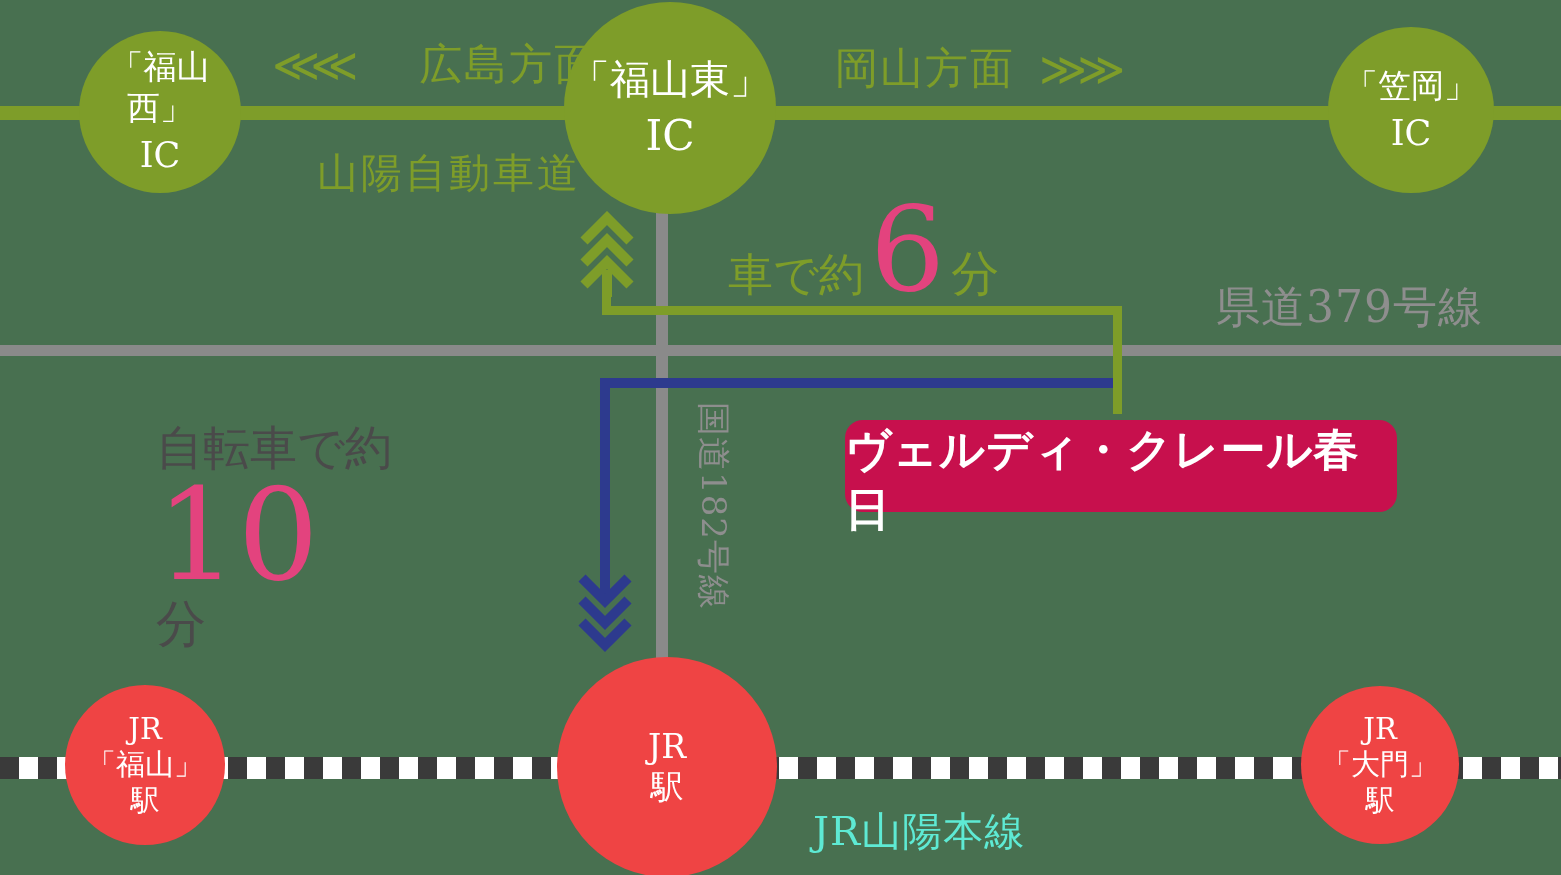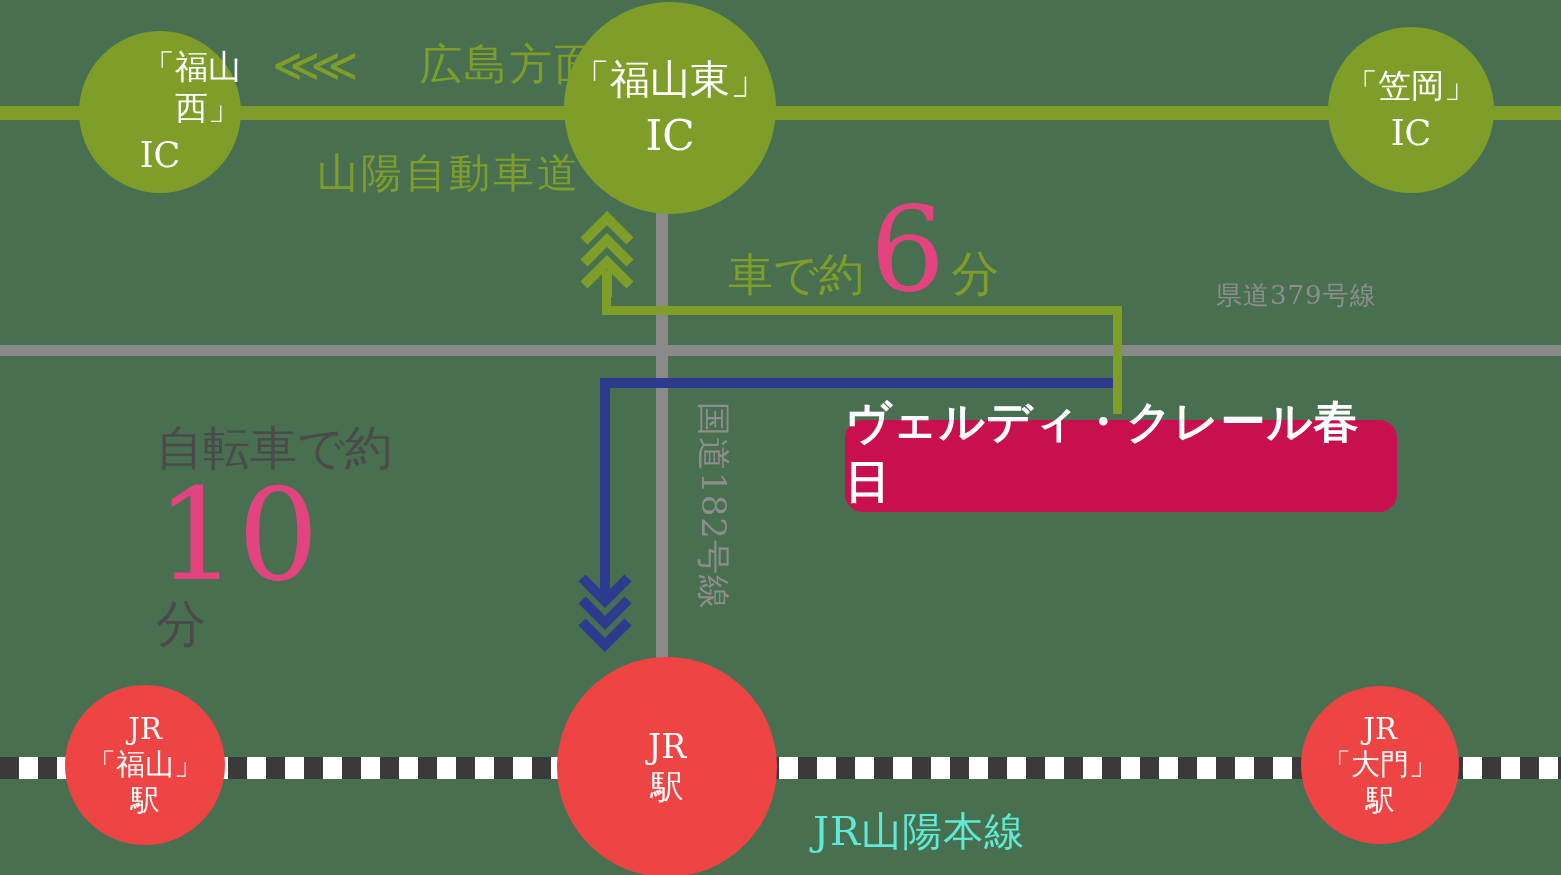--- a/index.html
+++ b/index.html
@@ -21,57 +21,57 @@
 
   
   .green-line { background:#7E9D29; }
   .blue-line { background:#2D3A8E; }
 
   
   .circle { border-radius:50%; color:#FFFFFF; display:flex; flex-direction:column;
     align-items:center; justify-content:center; text-align:center; line-height:1.22; }
   .c-green { background:#7E9D29; }
   .c-navy  { background:#ef4444; }
-  .ic-nishi   { left:79px;  top:31px;  width:162px; height:162px; font-size:33px;text-align:right; }
+  .ic-nishi   { left:79px;  top:31px;  width:162px; height:162px; font-size:33px; }
   .ic-higashi { left:564px; top:2px;   width:212px; height:212px; font-size:40px; }
   .ic-kasaoka { left:1328px;top:27px;  width:166px; height:166px; font-size:33px; }
   .ic-sub { margin-top:6px; font-size:1.06em; }
   .st-fukuyama { left:65px;  top:685px; width:160px; height:160px; font-size:29px; }
   .st-higashi  { left:557px; top:657px; width:220px; height:220px; font-size:33px; }
   .st-daimon   { left:1301px;top:686px; width:158px; height:158px; font-size:29px; }
 
   
   .olive-text { color:#7E9D29; }
   .gray-text  { color:#8E8E8E; }
   .navy-text  { color:#5eead4; }
   .dark-text  { color:#4A4A4A; }
   .dir { display:flex; align-items:center; gap:14px; }
   .dir-label { font-size:43px; letter-spacing:2px;margin-left:47px; }
   .dir-chev { font-size:46px; letter-spacing:-10px; padding-right:10px; }
   .expwy-name { left:298px; top:146px; font-size:41px; letter-spacing:3px;margin-left:19px; }
-  .pref-label { left:1216px; top:278px; font-size:26px; letter-spacing:1px;text-align:right; }
+  .pref-label { left:1216px; top:278px; font-size:44px; letter-spacing:1px;text-align:right; }
   .nat-label { left:736px; top:402px; width:230px; font-size:34px; letter-spacing:1px;
     transform:rotate(90deg); transform-origin:0 0; }
   .rail-label { left:813px; top:804px; font-size:40px; letter-spacing:1px; }
 
   
   .time { display:flex; align-items:baseline; line-height:1; }
   .time .num { color:#E3437E; margin:0 6px; }
   .time-car { left:728px; top:190px; }
   .time-car .pre { font-size:45px; }
   .time-car .num { font-size:118px; }
   .time-car .suf { font-size:48px; }
   .time-bike { left:150px; top:424px;flex-direction:column; }
   .time-bike .pre { font-size:47px; }
   .time-bike .num { font-size:128px; }
   .time-bike .suf { font-size:50px; }
 
   
   .badge { left:845px; top:420px; width:552px; height:92px; background:#C7104D;
-    border-radius:18px; display:flex; align-items:flex-end; justify-content:center;
+    border-radius:18px; display:flex; align-items:flex-start; justify-content:center;
     color:#FFFFFF; font-family:"DejaVu Sans","Liberation Sans",sans-serif;
     font-weight:bold; font-size:45px; letter-spacing:1px; }
 
   svg { display:block; }
 </style>
 </head>
 <body>
 
 <div id="map">
 
@@ -100,20 +100,24 @@
       <line x1="27" y1="0" x2="27" y2="26"></line>
       <polyline points="4,8 27,31 50,8"></polyline>
       <polyline points="4,30 27,53 50,30"></polyline>
       <polyline points="4,52 27,75 50,52"></polyline>
     </svg>
   </span>
 
   <div class="abs dir olive-text" style="left:272px;top:36px;">
     <span class="dir-chev">≪≪</span>
     <span class="dir-label">広島方面</span>
+  </div>
+  <div class="abs dir olive-text" style="left:788px;top:40px;">
+    <span class="dir-label">岡山方面</span>
+    <span class="dir-chev" style="padding-left:10px;padding-right:0;">≫≫</span>
   </div>
   <div class="abs olive-text expwy-name">山陽自動車道</div>
 
   <div class="abs gray-text pref-label">県道379号線</div>
   <div class="abs gray-text nat-label">国道182号線</div>
 
   <div class="abs time time-car">
     <span class="pre olive-text">車で約</span>
     <span class="num">6</span>
     <span class="suf olive-text">分</span>

